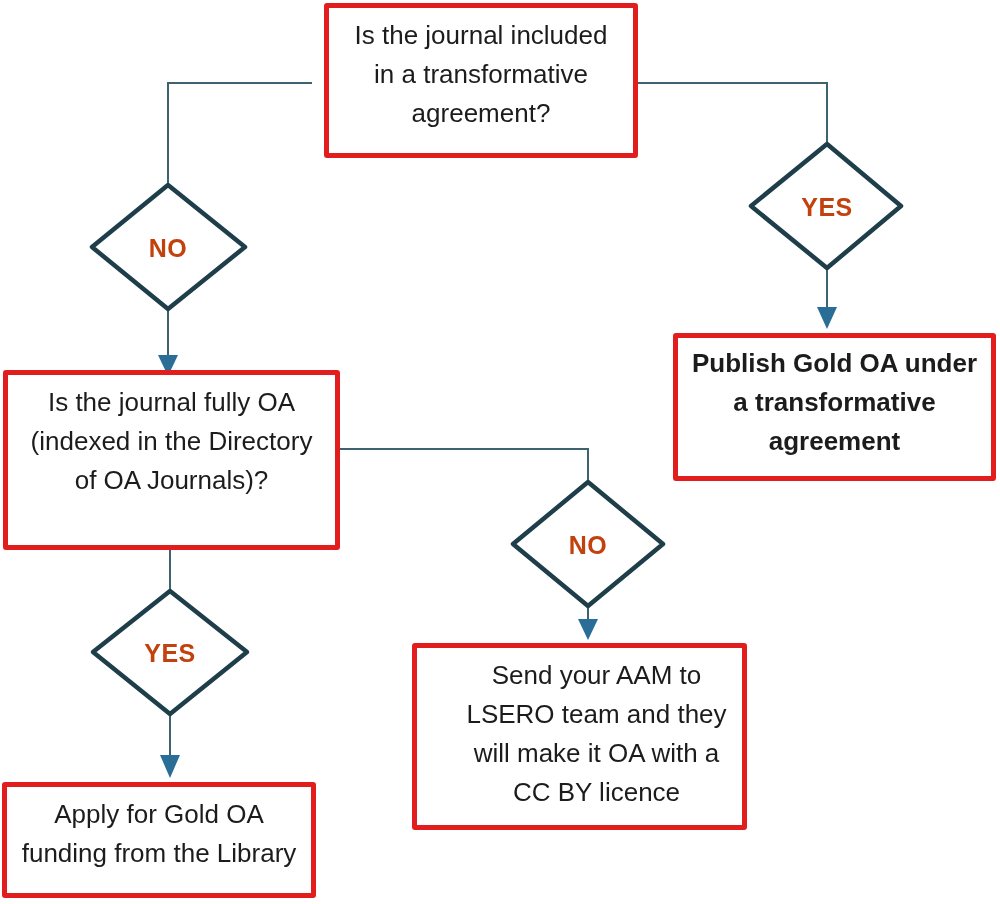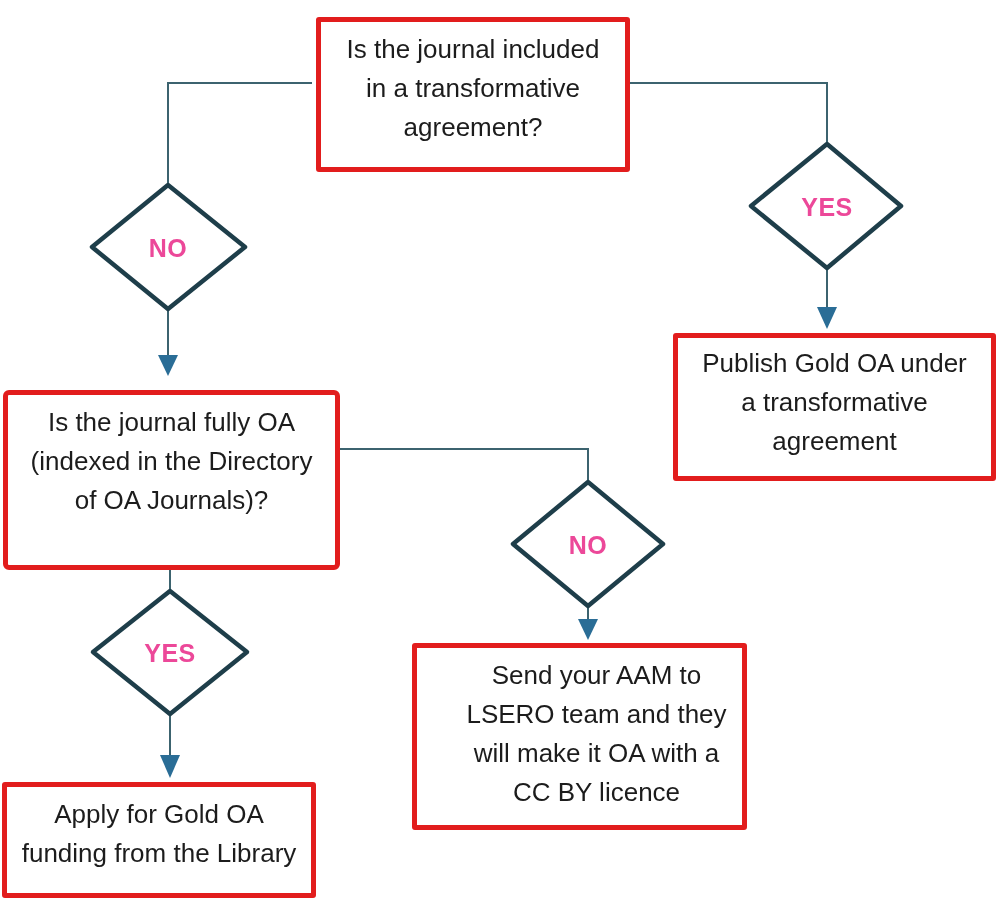--- a/index.html
+++ b/index.html
@@ -54,37 +54,37 @@
     flex-direction:column;
     align-items:center;
     justify-content:flex-start;
     padding:8px 6px;
     text-align:center;
     white-space:pre-line;
     font-size:26px;
     line-height:39px;
     color:var(--text);
   }
-  .q1{ left:316px; top:3px;   width:314px; height:155px;margin-top:14px; }
-  .q2{ left:3px;   top:390px; width:337px; height:180px;border-radius:6px; }
-  .out-ta{  left:673px; top:333px; width:323px; height:148px; padding-top:6px; }
+  .q1{ left:324px; top:3px;   width:314px; height:155px; }
+  .q2{ left:3px;   top:370px; width:337px; height:180px; }
+  .out-ta{  left:673px; top:333px; width:323px; height:148px; padding-top:6px;font-weight:bold; }
   .out-aam{ left:412px; top:643px; width:335px; height:187px;padding-left:40px; }
   .out-fund{left:2px;   top:782px; width:314px; height:116px; }
   .dlabel{
     position:absolute;
     width:120px;
     height:30px;
     transform:translate(-50%,-50%);
     display:flex;
     align-items:center;
     justify-content:center;
     font-size:25px;
     font-weight:bold;
     letter-spacing:0.5px;
-    color:#ec4899;
+    color:#c2410c;
   }
   .dl-no1 { left:168px; top:248px; }
   .dl-yes1{ left:827px; top:207px; }
   .dl-no2 { left:588px; top:545px; }
   .dl-yes2{ left:170px; top:653px; }
 </style>
 </head>
 <body>
 
 <div class="canvas">

